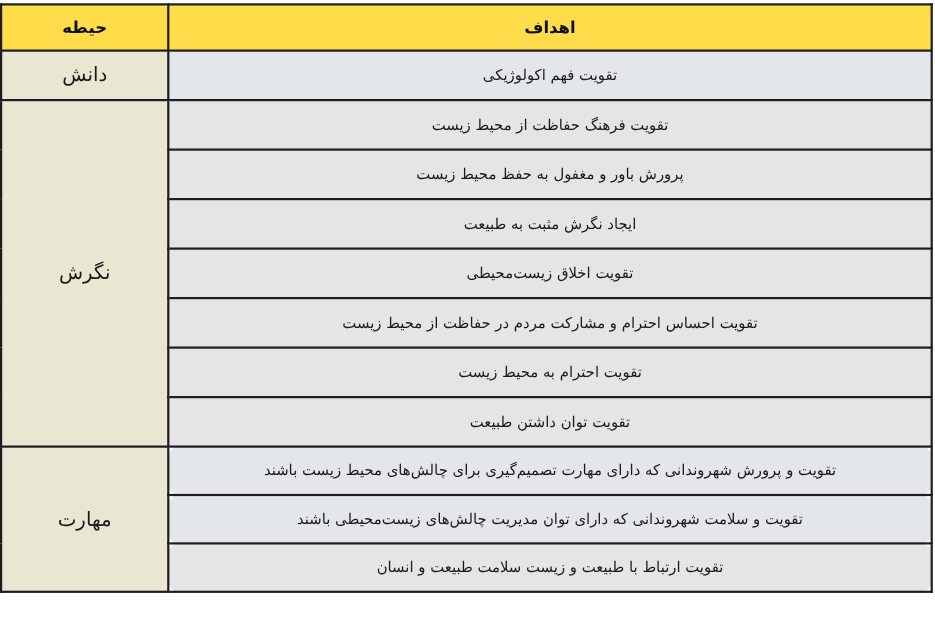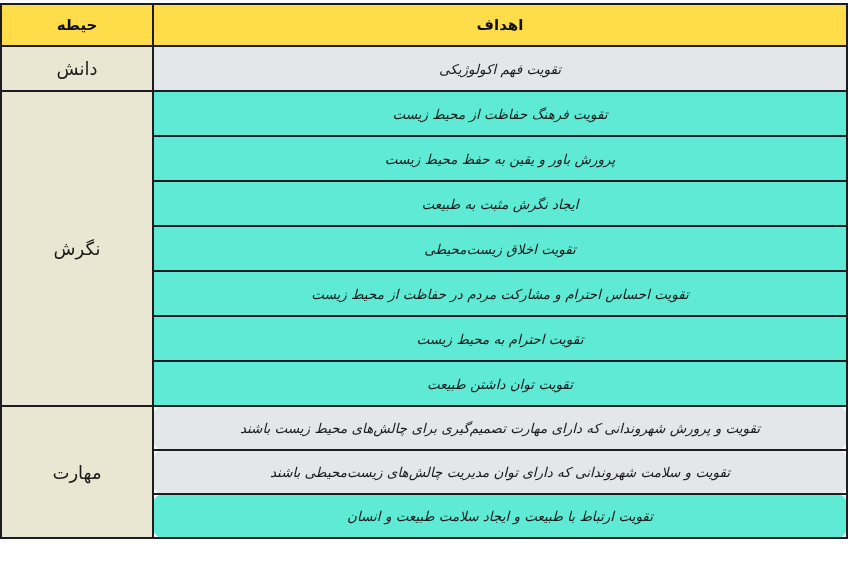--- a/index.html
+++ b/index.html
@@ -87,24 +87,23 @@
     text-align: center;
   }
 
   
   td.goal {
     color: #1a1a1a;
     font-size: 13.5px;
     font-weight: normal;
     text-align: center;
     height: 44px;
-    font-style: italic;
   }
   td.goal.tone-light { background: #e4e7ea; }
-  td.goal.tone-dark  { background: #5eead4; }
+  td.goal.tone-dark  { background: #e5e5e5; }
 
   tr.row-knowledge td.goal { height: 45px; }
   tr.row-attitude  td.goal { height: 45px; }
   tr.row-skill     td.goal { height: 44px; border-radius: 10px; }
 </style>
 </head>
 <body>
 
 <div class="page">
 
@@ -126,21 +125,21 @@
         <tr class="row-knowledge">
           <td class="goal tone-light">تقویت فهم اکولوژیکی</td>
           <td class="domain" rowspan="1">دانش</td>
         </tr>
 
         <tr class="row-attitude">
           <td class="goal tone-dark">تقویت فرهنگ حفاظت از محیط زیست</td>
           <td class="domain" rowspan="7">نگرش</td>
         </tr>
         <tr class="row-attitude">
-          <td class="goal tone-dark">پرورش باور و یقین به حفظ محیط زیست</td>
+          <td class="goal tone-dark">پرورش باور و مغفول به حفظ محیط زیست</td>
         </tr>
         <tr class="row-attitude">
           <td class="goal tone-dark">ایجاد نگرش مثبت به طبیعت</td>
         </tr>
         <tr class="row-attitude">
           <td class="goal tone-dark">تقویت اخلاق زیست‌محیطی</td>
         </tr>
         <tr class="row-attitude">
           <td class="goal tone-dark">تقویت احساس احترام و مشارکت مردم در حفاظت از محیط زیست</td>
         </tr>
@@ -152,20 +151,20 @@
         </tr>
 
         <tr class="row-skill">
           <td class="goal tone-light">تقویت و پرورش شهروندانی که دارای مهارت تصمیم‌گیری برای چالش‌های محیط زیست باشند</td>
           <td class="domain" rowspan="3">مهارت</td>
         </tr>
         <tr class="row-skill">
           <td class="goal tone-light">تقویت و سلامت شهروندانی که دارای توان مدیریت چالش‌های زیست‌محیطی باشند</td>
         </tr>
         <tr class="row-skill">
-          <td class="goal tone-dark">تقویت ارتباط با طبیعت و ایجاد سلامت طبیعت و انسان</td>
+          <td class="goal tone-dark">تقویت ارتباط با طبیعت و زیست سلامت طبیعت و انسان</td>
         </tr>
 
       </tbody>
     </table>
   </div>
 
 </div>
 
 </body></html>

